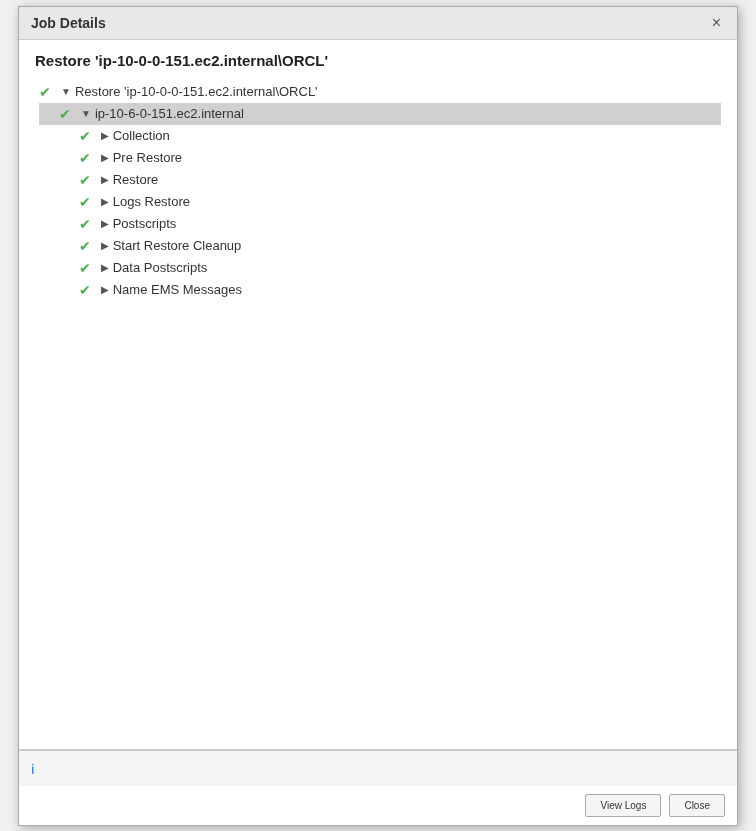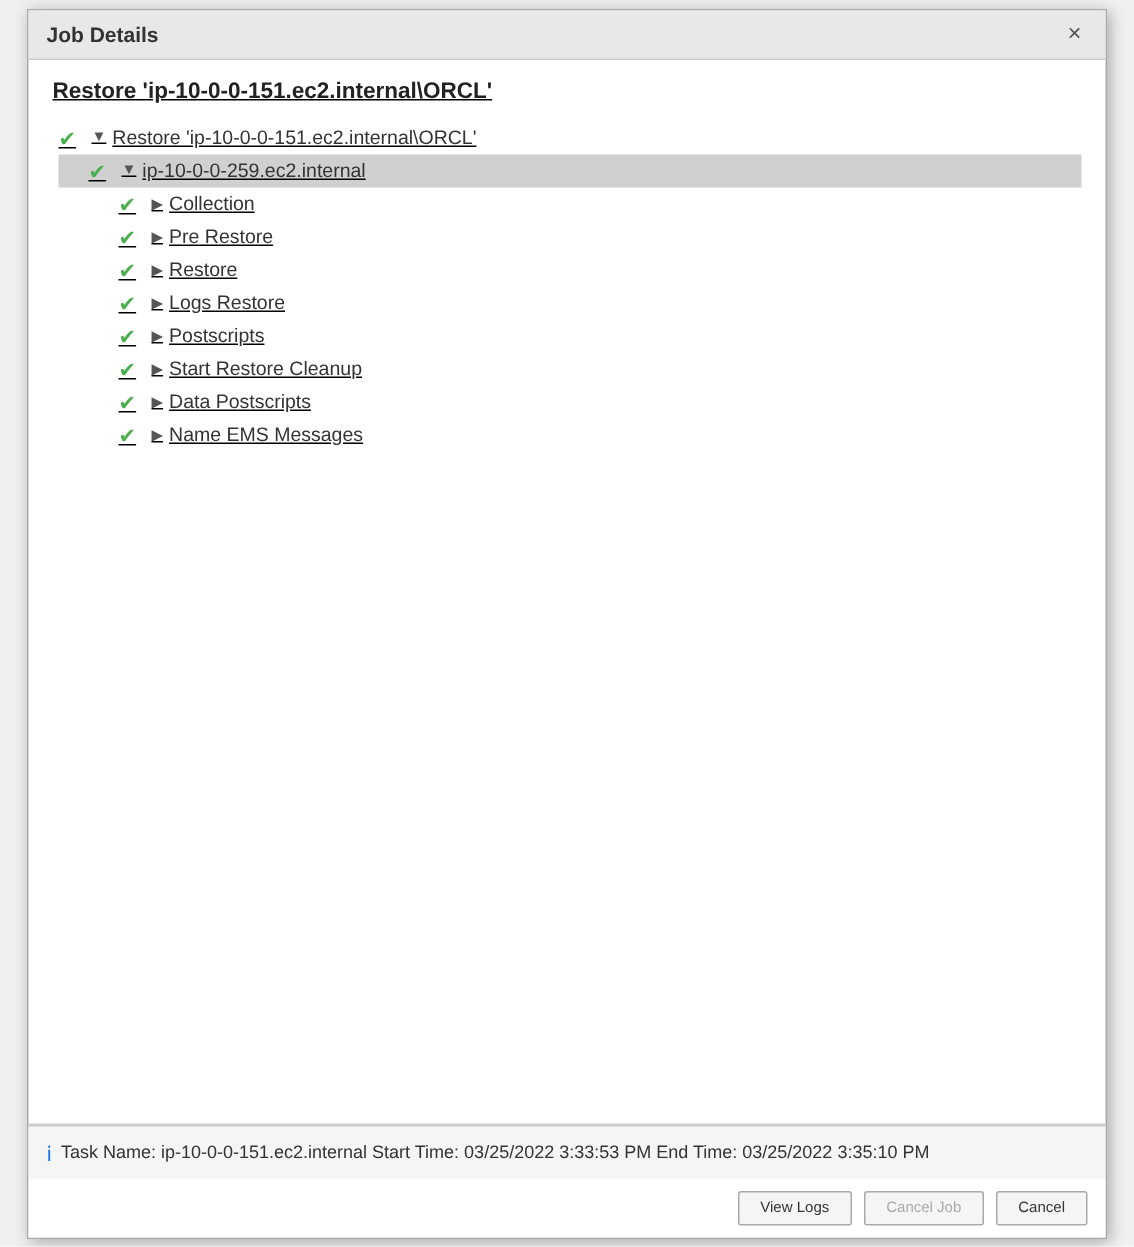--- a/index.html
+++ b/index.html
@@ -54,21 +54,20 @@
       color: #555;
       padding: 0 4px;
       line-height: 1;
     }
 
     .dialog-body {
       flex: 1;
       overflow-y: auto;
       padding: 12px 16px;
       border-bottom: 1px solid #ccc;
-      text-decoration: underline;
     }
 
     .page-title {
       font-size: 15px;
       font-weight: bold;
       color: #222;
       margin-bottom: 12px;
     }
 
     .tree-container {
@@ -163,21 +162,21 @@
 
     <div class="tree-container" id="tree-container">
     <div class="tree-item level-0">
           <span class="check-icon">✔</span>
           <span class="tree-expand">▼ </span>
           <span class="tree-label">Restore 'ip-10-0-0-151.ec2.internal\ORCL'</span>
         </div>
         <div class="tree-item level-1 highlighted">
           <span class="check-icon">✔</span>
           <span class="tree-expand">▼ </span>
-          <span class="tree-label">ip-10-0-0-259.ec2.internal</span>
+          <span class="tree-label">ip-10-6-0-151.ec2.internal</span>
         </div>
         <div class="tree-item level-2">
           <span class="check-icon">✔</span>
           <span class="tree-expand">▶ </span>
           <span class="tree-label">Collection</span>
         </div>
         <div class="tree-item level-2">
           <span class="check-icon">✔</span>
           <span class="tree-expand">▶ </span>
           <span class="tree-label">Pre Restore</span>
@@ -210,21 +209,19 @@
         <div class="tree-item level-2">
           <span class="check-icon">✔</span>
           <span class="tree-expand">▶ </span>
           <span class="tree-label">Name EMS Messages</span>
         </div>
       </div>
   </div>
 
   <div class="status-bar">
     <span class="info-icon">ℹ</span>
-    <span>Task Name: ip-10-0-0-151.ec2.internal  Start Time: 03/25/2022 3:33:53 PM  End Time: 03/25/2022 3:35:10 PM</span>
   </div>
 
   <div class="dialog-footer">
     <button class="footer-btn">View Logs</button>
-    <button class="footer-btn disabled">Cancel Job</button>
-    <button class="footer-btn">Cancel</button>
+    <button class="footer-btn">Close</button>
   </div>
 </div>
 
 </body></html>

